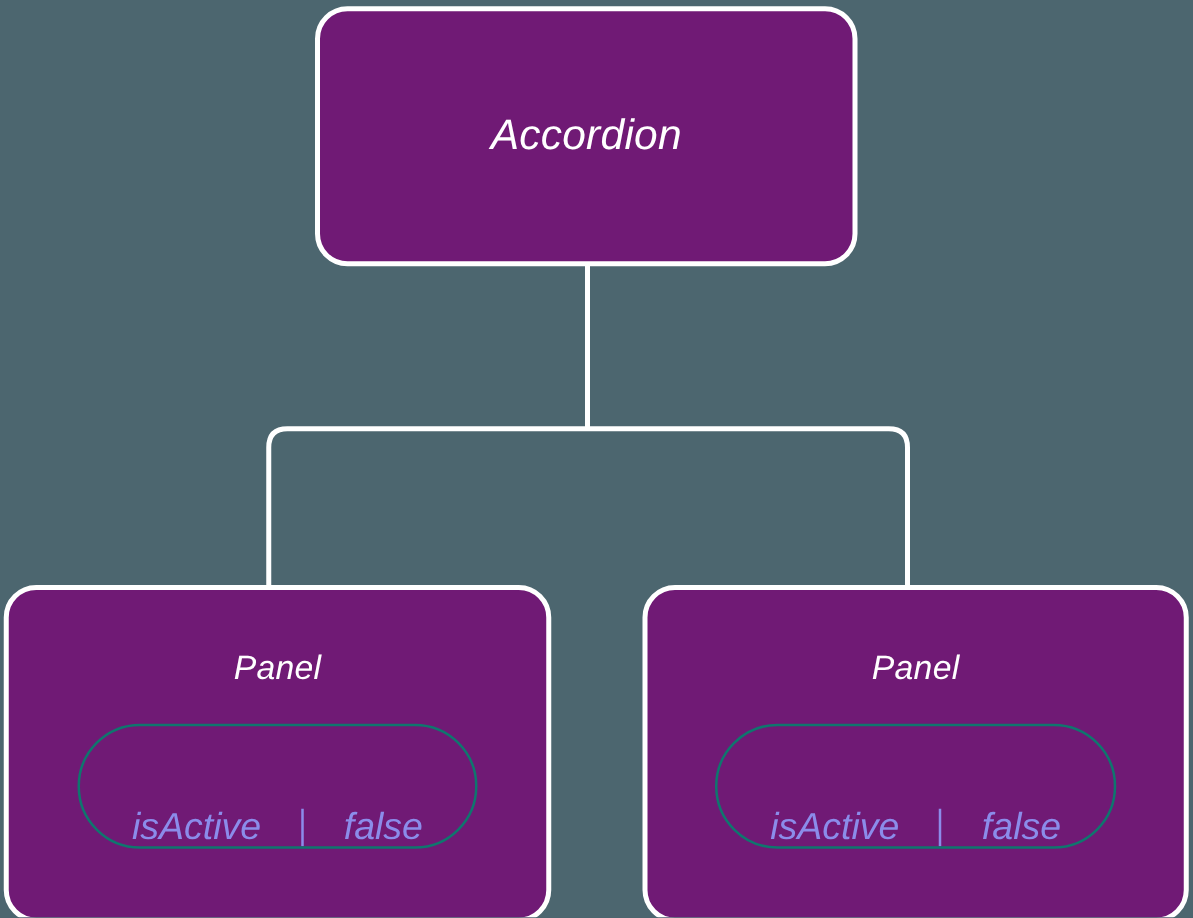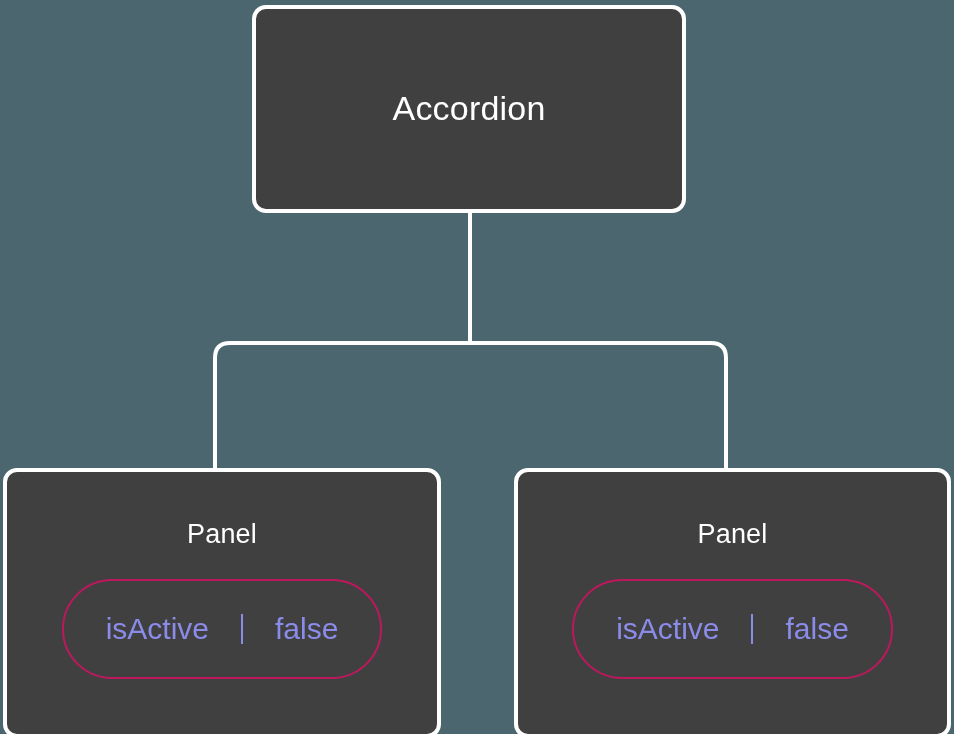--- a/index.html
+++ b/index.html
@@ -24,26 +24,27 @@
     top: 0;
     width: 954px;
     height: 734px;
     pointer-events: none;
   }
 
   
   .node {
     position: absolute;
     box-sizing: border-box;
-    background: #404040;
+    background: #701a75;
     border: 4px solid #ffffff;
-    border-radius: 14px;
+    border-radius: 26px;
     display: flex;
     flex-direction: column;
     align-items: center;
+    font-style: italic;
   }
 
   .node-root {
     left: 252px;
     top: 5px;
     width: 434px;
     height: 208px;
     justify-content: center;
   }
 
@@ -63,22 +64,22 @@
     letter-spacing: 0.2px;
     line-height: 1.1;
     white-space: nowrap;
   }
   .node-root .node-title { font-size: 34px; }
 
   
   .state-pill {
     margin-top: 29px;
     display: flex;
-    align-items: center;
-    border: 2px solid #be185d;
+    align-items: flex-end;
+    border: 2px solid #0f766e;
     border-radius: 999px;
     height: 96px;
     overflow: hidden;
     background: transparent;
   }
   .pill-key, .pill-val {
     display: flex;
     align-items: center;
     justify-content: center;
     color: #8b8cea;

